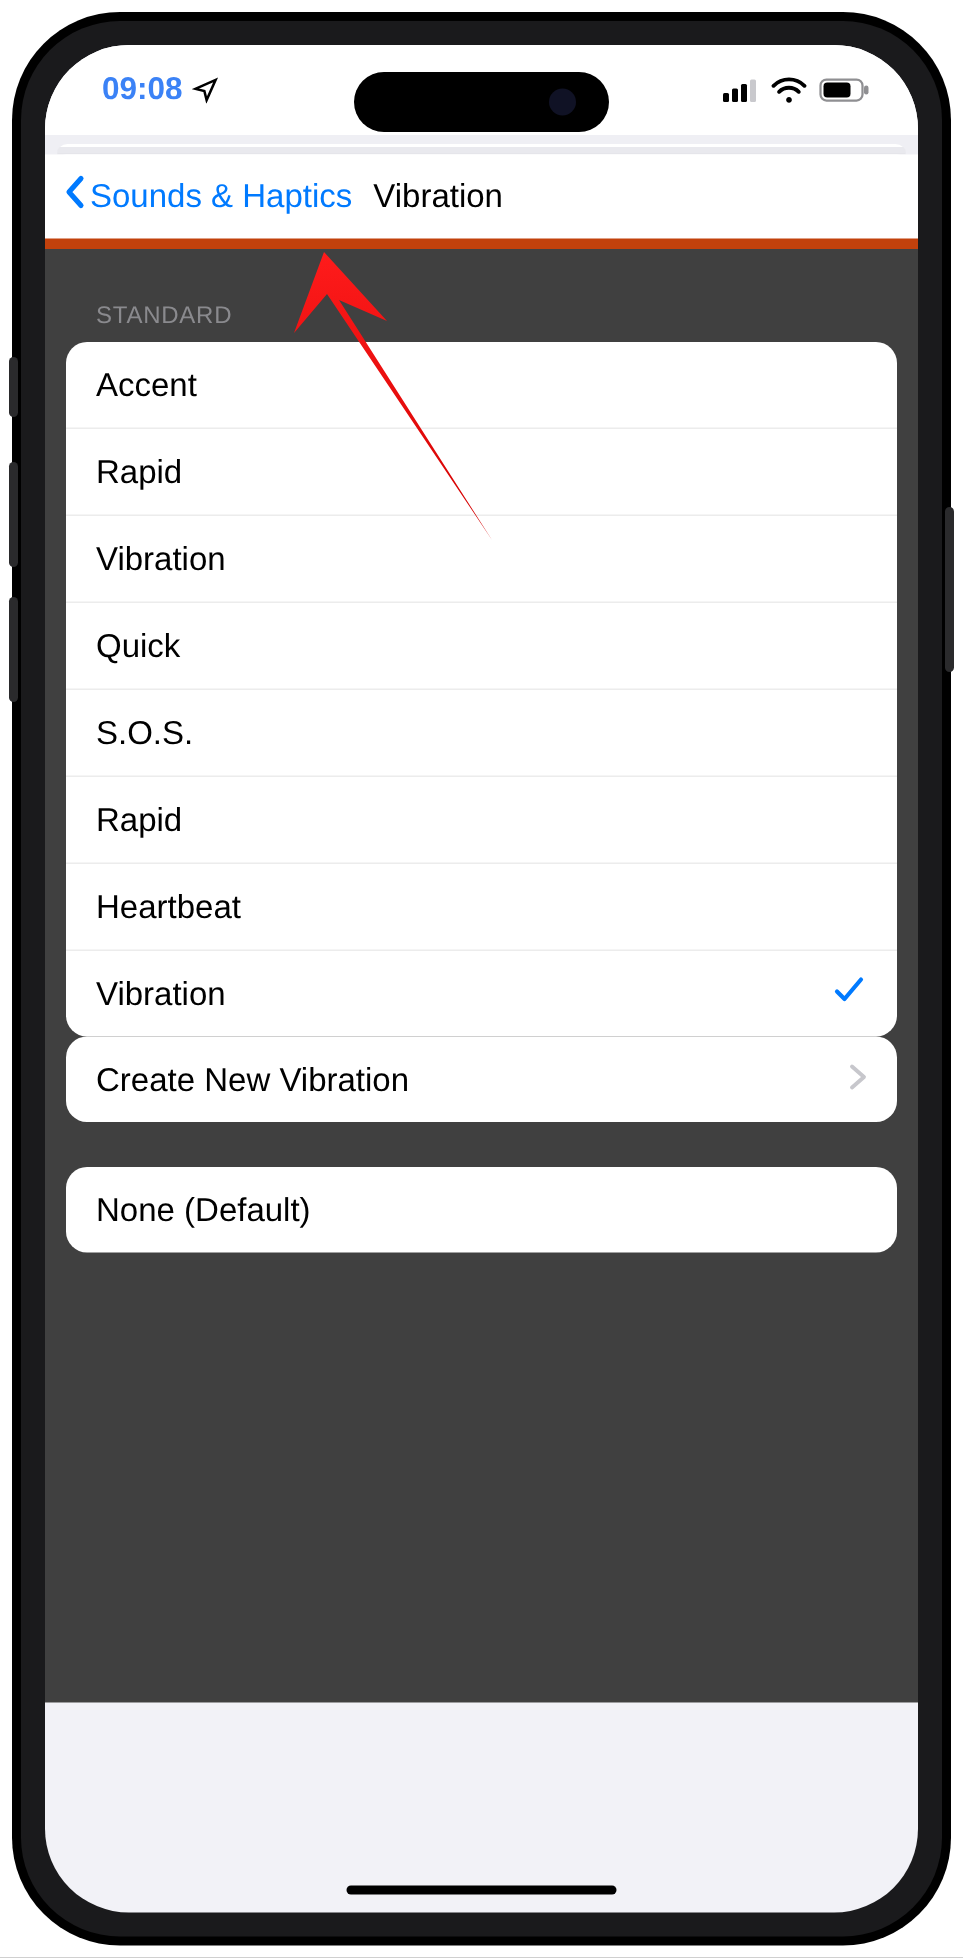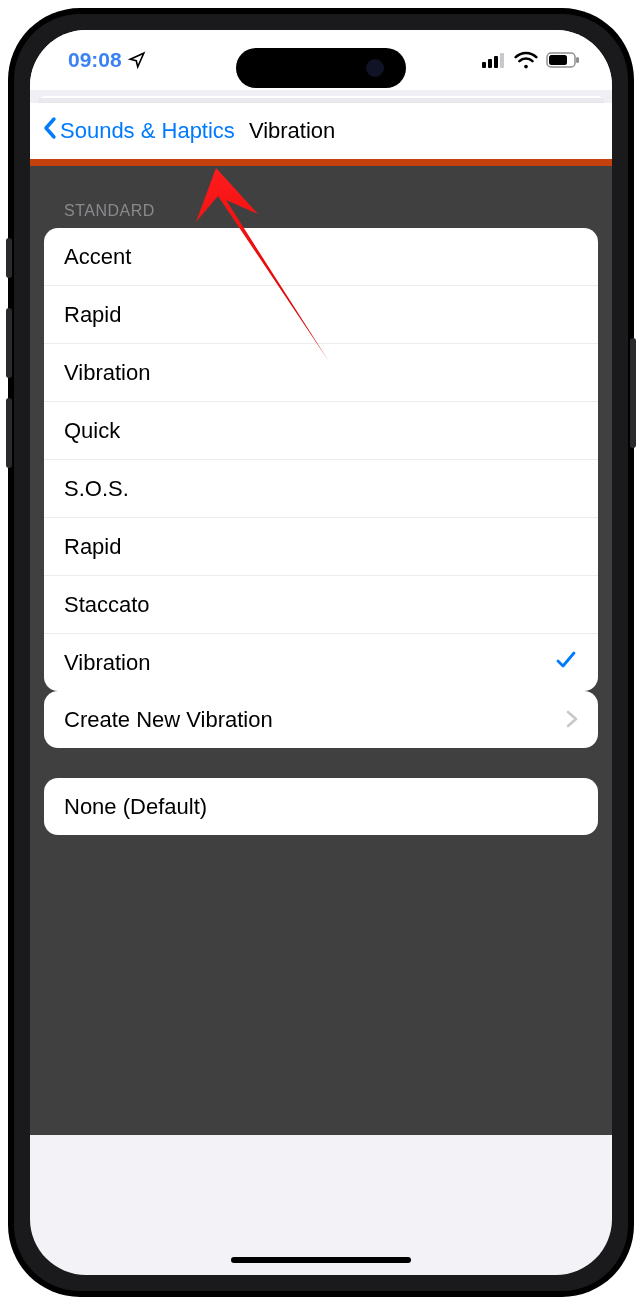--- a/index.html
+++ b/index.html
@@ -171,21 +171,21 @@
             <div class="row">
               <span>Quick</span>
             </div>
             <div class="row">
               <span>S.O.S.</span>
             </div>
             <div class="row">
               <span>Rapid</span>
             </div>
             <div class="row">
-              <span>Staccato</span>
+              <span>Heartbeat</span>
             </div>
             <div class="row">
               <span>Vibration</span>
               <span class="check">
                 <svg width="24" height="24" viewBox="0 0 24 24" fill="none">
                   <path d="M4 13 L9 18 L20 5" stroke="#007aff" stroke-width="2.8" stroke-linecap="round" stroke-linejoin="round"></path>
                 </svg>
               </span>
             </div>
           </div>

